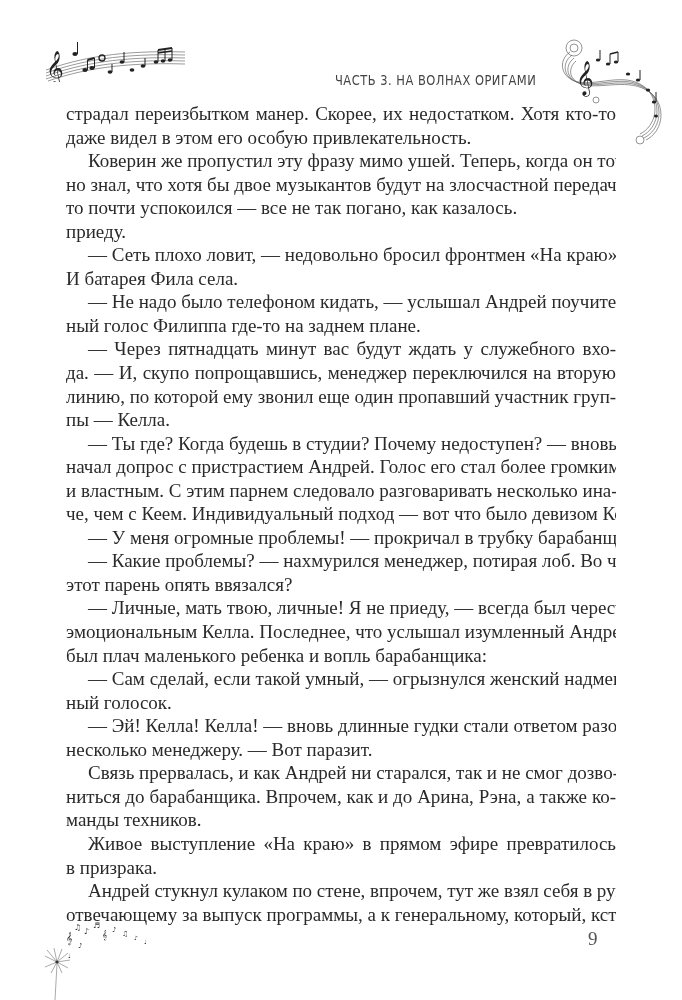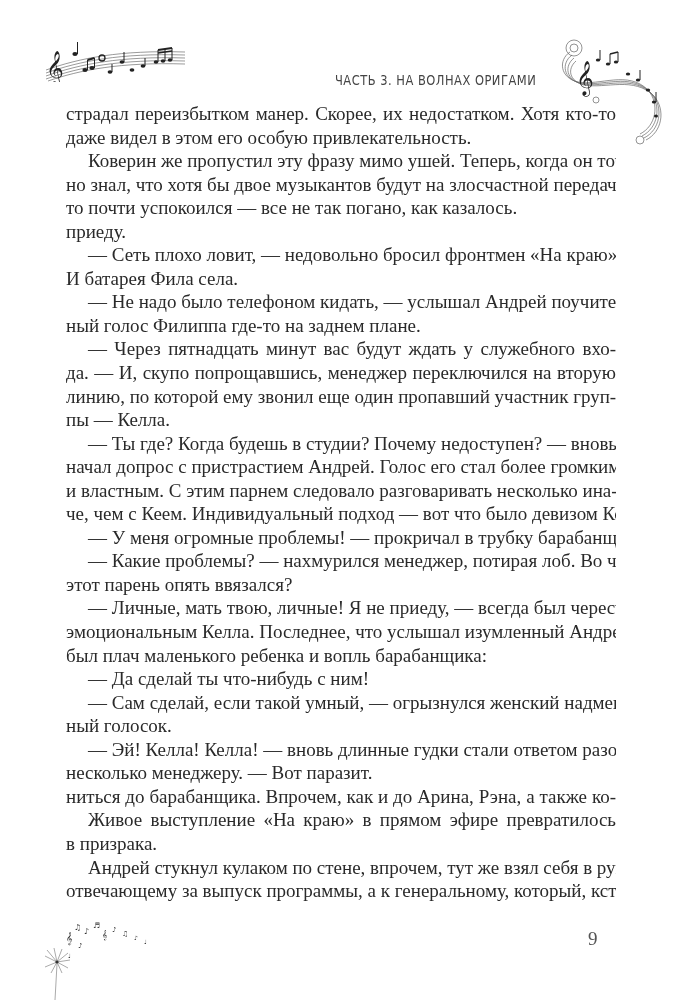--- a/index.html
+++ b/index.html
@@ -177,26 +177,27 @@
       <span class="line indent">— Ты где? Когда будешь в студии? Почему недоступен? — вновь</span>
       <span class="line">начал допрос с пристрастием Андрей. Голос его стал более громким</span>
       <span class="line">и властным. С этим парнем следовало разговаривать несколько ина-</span>
       <span class="line">че, чем с Кеем. Индивидуальный подход — вот что было девизом Ко-</span>
       <span class="line indent">— У меня огромные проблемы! — прокричал в трубку барабанщик.</span>
       <span class="line indent">— Какие проблемы? — нахмурился менеджер, потирая лоб. Во что</span>
       <span class="line last">этот парень опять ввязался?</span>
       <span class="line indent">— Личные, мать твою, личные! Я не приеду, — всегда был чересчур</span>
       <span class="line">эмоциональным Келла. Последнее, что услышал изумленный Андрей,</span>
       <span class="line last">был плач маленького ребенка и вопль барабанщика:</span>
-      <span class="line indent last">— Да сделай ты что-нибудь с ним!</span>
       <span class="line indent">— Сам сделай, если такой умный, — огрызнулся женский надмен-</span>
       <span class="line last">ный голосок.</span>
       <span class="line indent">— Эй! Келла! Келла! — вновь длинные гудки стали ответом разо-</span>
       <span class="line last">несколько менеджеру. — Вот паразит.</span>
+      <span class="line indent">Связь прервалась, и как Андрей ни старался, так и не смог дозво-</span>
       <span class="line">ниться до барабанщика. Впрочем, как и до Арина, Рэна, а также ко-</span>
+      <span class="line last">манды техников.</span>
       <span class="line indent">Живое выступление «На краю» в прямом эфире превратилось</span>
       <span class="line last">в призрака.</span>
       <span class="line indent">Андрей стукнул кулаком по стене, впрочем, тут же взял себя в руки</span>
       <span class="line">отвечающему за выпуск программы, а к генеральному, который, кста-</span>
     </div>
 
   <svg class="ornament-bottom" viewBox="0 0 150 82">
     <g stroke="#555" stroke-width="0.5" fill="none">
       <line x1="17" y1="82" x2="19" y2="46"></line>
       <g transform="translate(19,44)">

